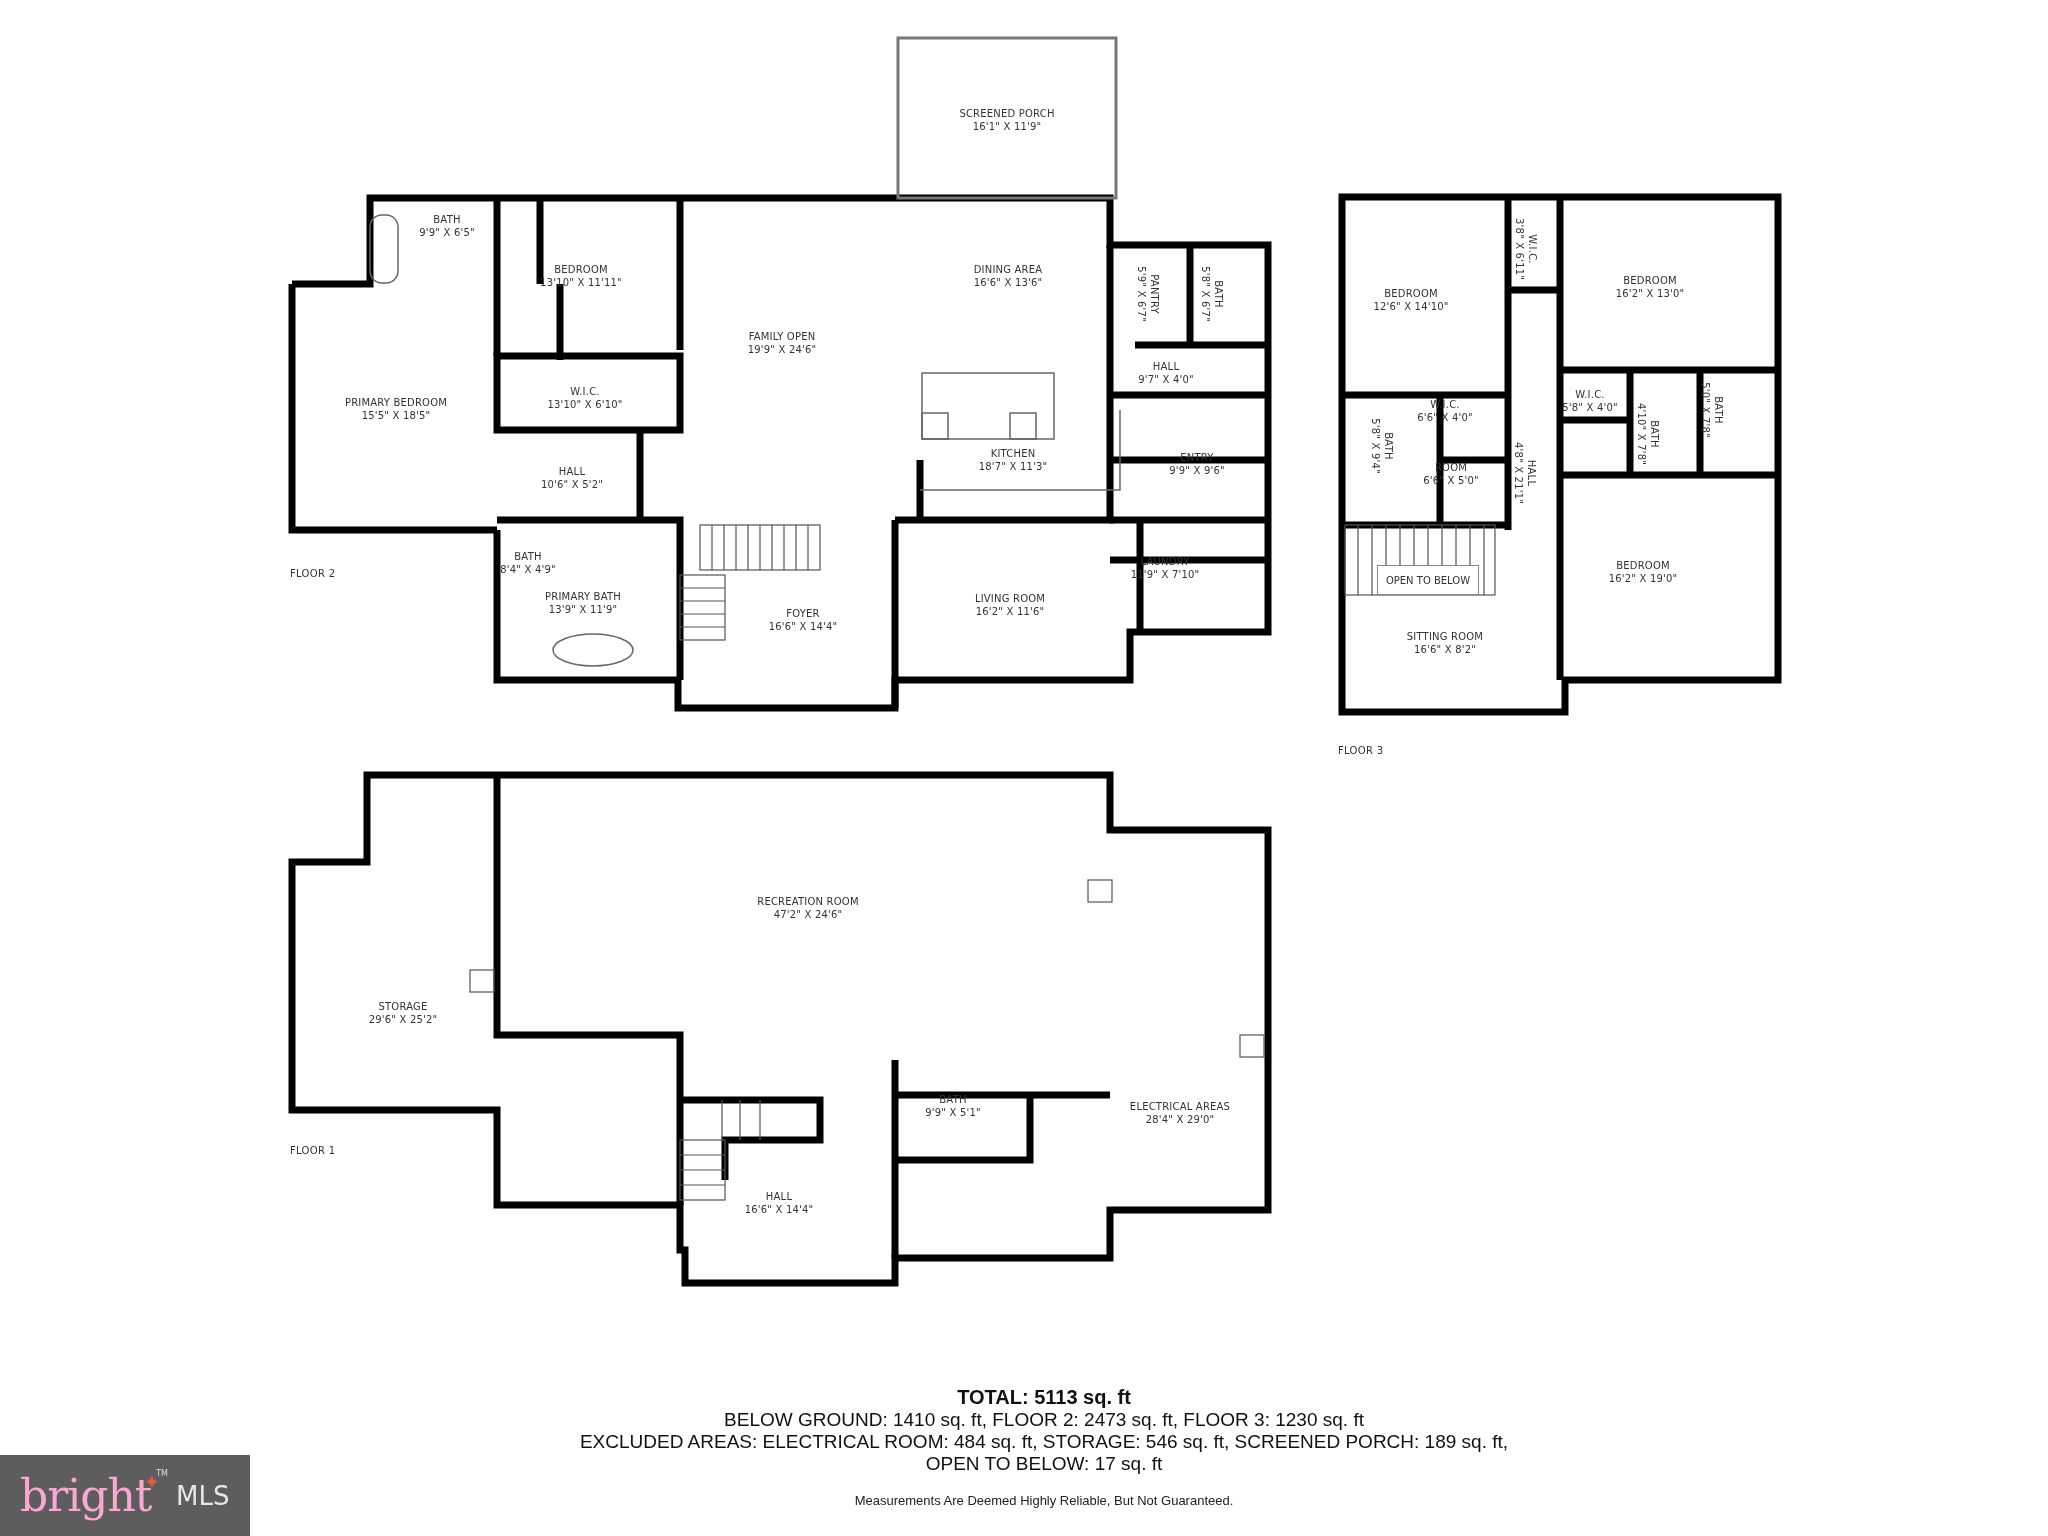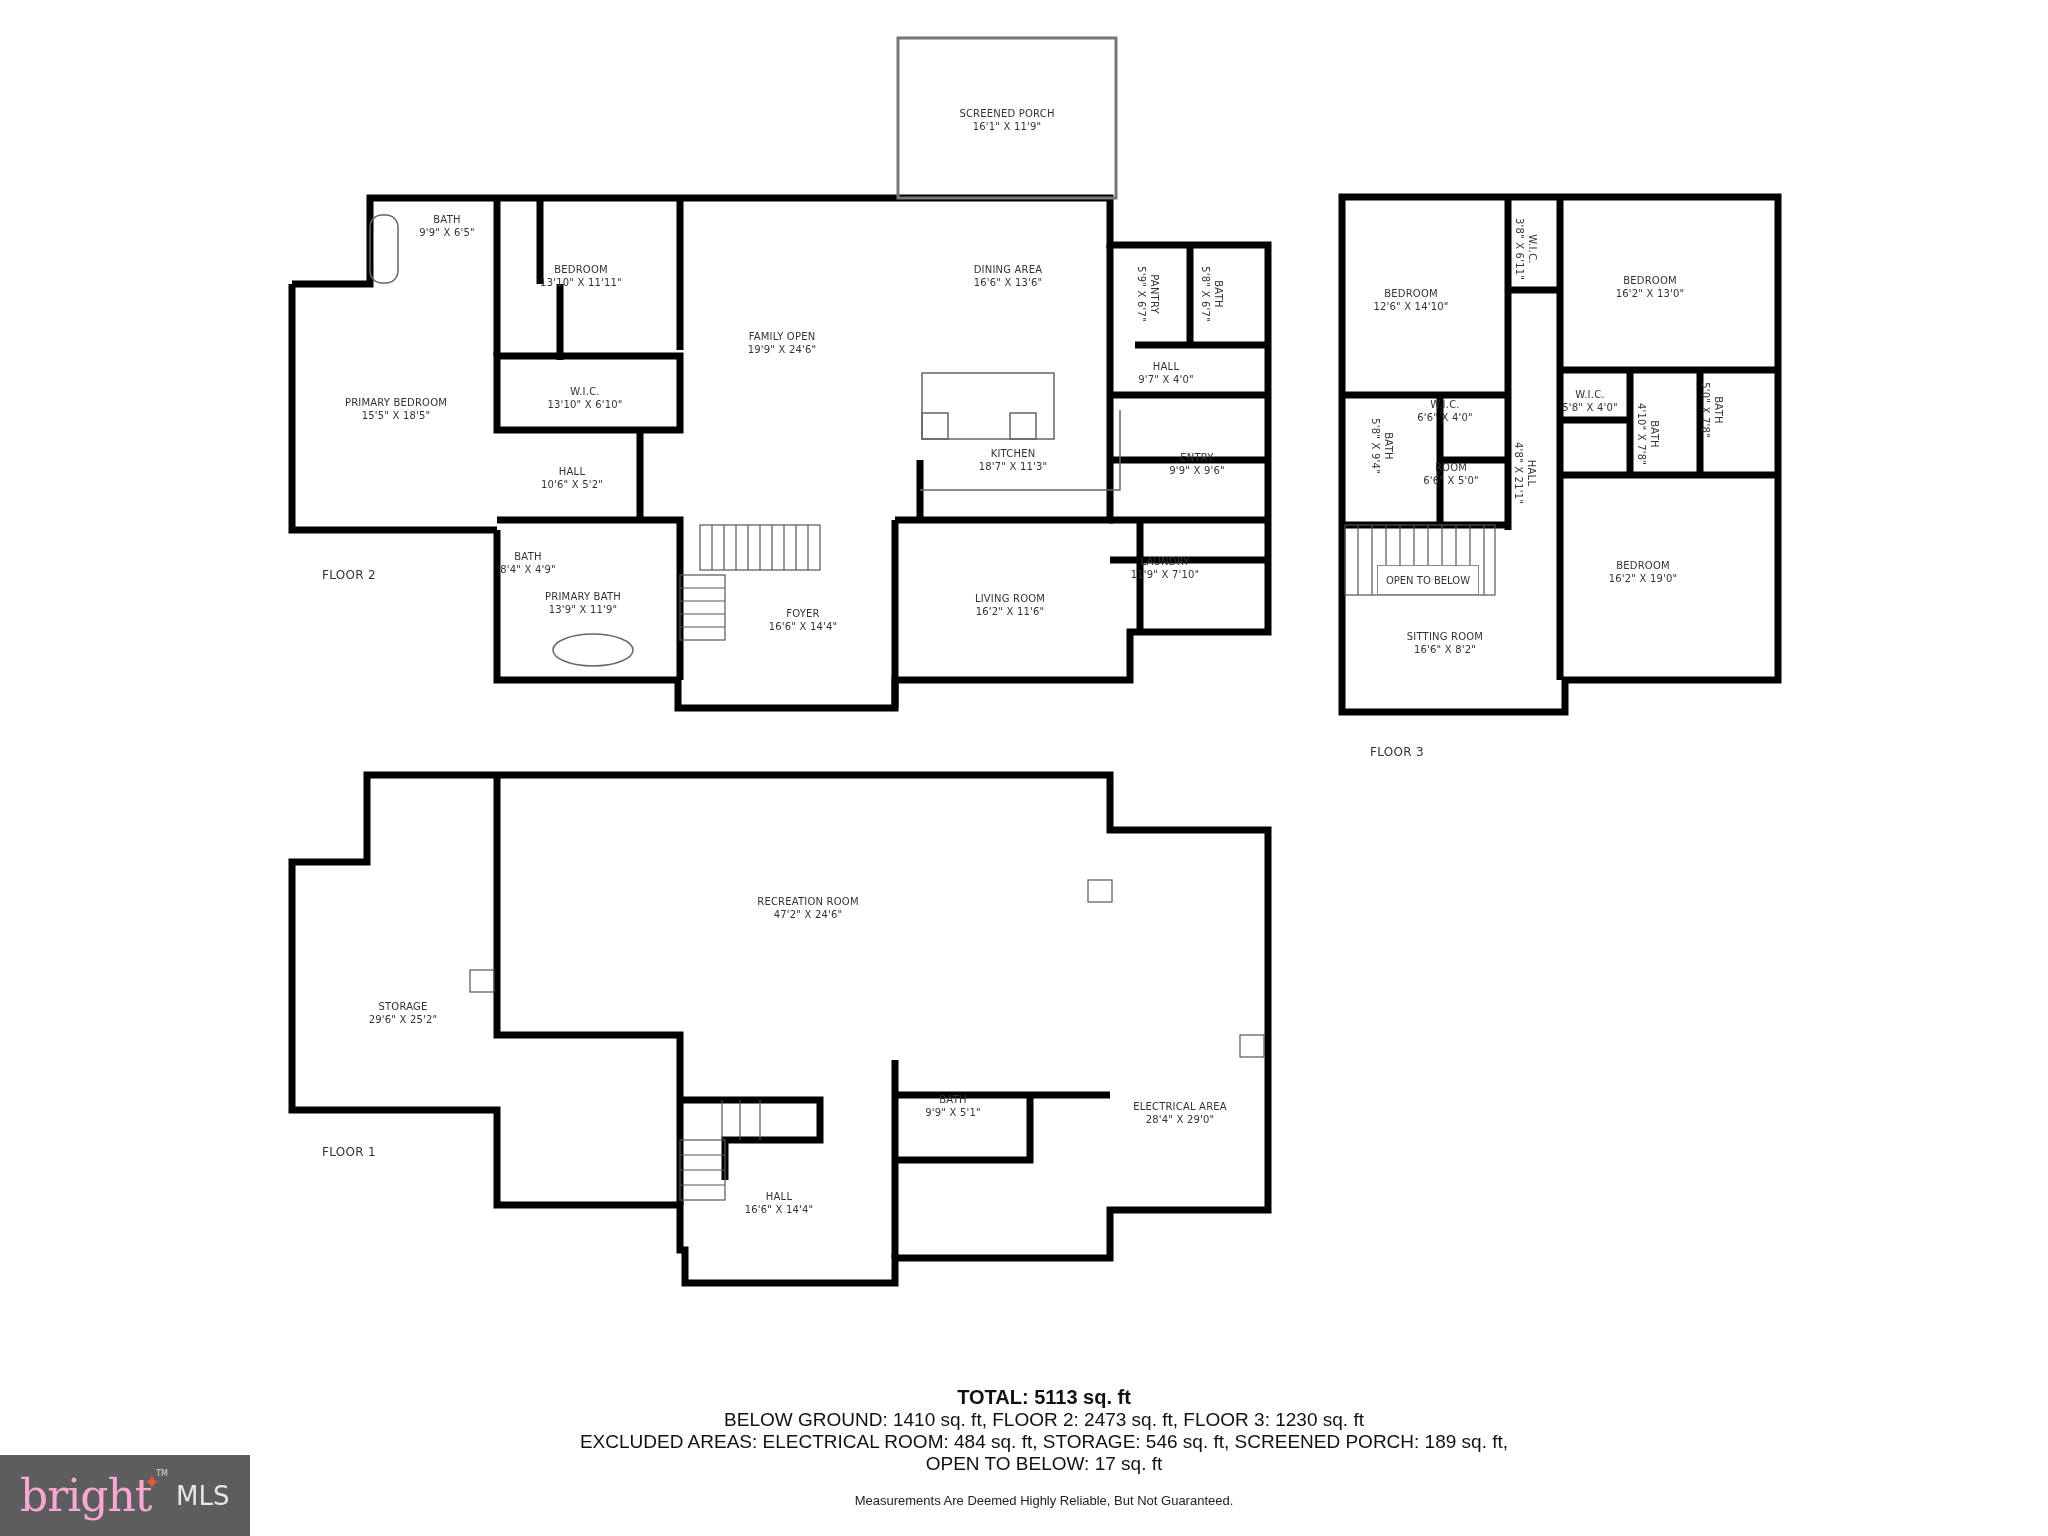--- a/index.html
+++ b/index.html
@@ -2,21 +2,21 @@
 <html><head>
 <meta charset="utf-8">
 <style>
   html,body{margin:0;padding:0;background:#fff;}
   body{width:2048px;height:1536px;position:relative;overflow:hidden;font-family:"DejaVu Sans","Liberation Sans",sans-serif;color:#222;}
   svg.plan{position:absolute;left:0;top:0;}
   .room{position:absolute;text-align:center;font-size:10px;line-height:13px;color:#333;letter-spacing:0.2px;white-space:nowrap;transform:translate(-50%,-50%);}
   .room .name{display:block;}
   .room .dim{display:block;}
   .room.rot{transform:translate(-50%,-50%) rotate(90deg);}
-  .floor-label{position:absolute;font-size:12px;color:#333;letter-spacing:0.3px;margin-left:32px;}
+  .floor-label{position:absolute;font-size:10px;color:#333;letter-spacing:0.3px;}
   .open-below{position:absolute;border:1.5px solid #888;font-size:10px;color:#333;display:flex;align-items:center;justify-content:center;background:#fff;}
   .summary{position:absolute;left:0;width:2048px;top:1385px;text-align:center;font-family:"Liberation Sans",sans-serif;padding-left:20px;}
   .summary .total{font-size:20px;font-weight:bold;color:#111;line-height:24px;}
   .summary .line{font-size:19px;color:#111;line-height:22px;}
   .summary .disclaimer{font-size:13px;color:#222;margin-top:18px;}
   .logo{position:absolute;left:0;top:1455px;width:250px;height:81px;background:#5d5d5d;display:flex;align-items:center;padding-left:20px;box-sizing:border-box;}
   .logo .word{font-family:"DejaVu Serif",serif;font-size:44px;color:#f9a8d4;letter-spacing:-1px;}
   .logo .star{color:#e2583a;font-size:20px;position:relative;top:-14px;left:-8px;}
   .logo .tm{font-size:8px;color:#ddd;position:relative;top:-22px;left:-12px;}
   .logo .mls{font-family:"DejaVu Sans",sans-serif;font-size:26px;color:#e6e6e6;margin-left:-4px;}
@@ -243,21 +243,21 @@
   </div>
 <div class="room" style="left:403px;top:1013px">
     <span class="name">STORAGE</span>
     <span class="dim">29'6" X 25'2"</span>
   </div>
 <div class="room" style="left:953px;top:1106px">
     <span class="name">BATH</span>
     <span class="dim">9'9" X 5'1"</span>
   </div>
 <div class="room" style="left:1180px;top:1113px">
-    <span class="name">ELECTRICAL AREA</span>
+    <span class="name">ELECTRICAL AREAS</span>
     <span class="dim">28'4" X 29'0"</span>
   </div>
 <div class="room" style="left:779px;top:1203px">
     <span class="name">HALL</span>
     <span class="dim">16'6" X 14'4"</span>
   </div>
 
 <div class="summary">
   <div class="total">TOTAL: 5113 sq. ft</div>
   <div class="line">BELOW GROUND: 1410 sq. ft, FLOOR 2: 2473 sq. ft, FLOOR 3: 1230 sq. ft</div>

